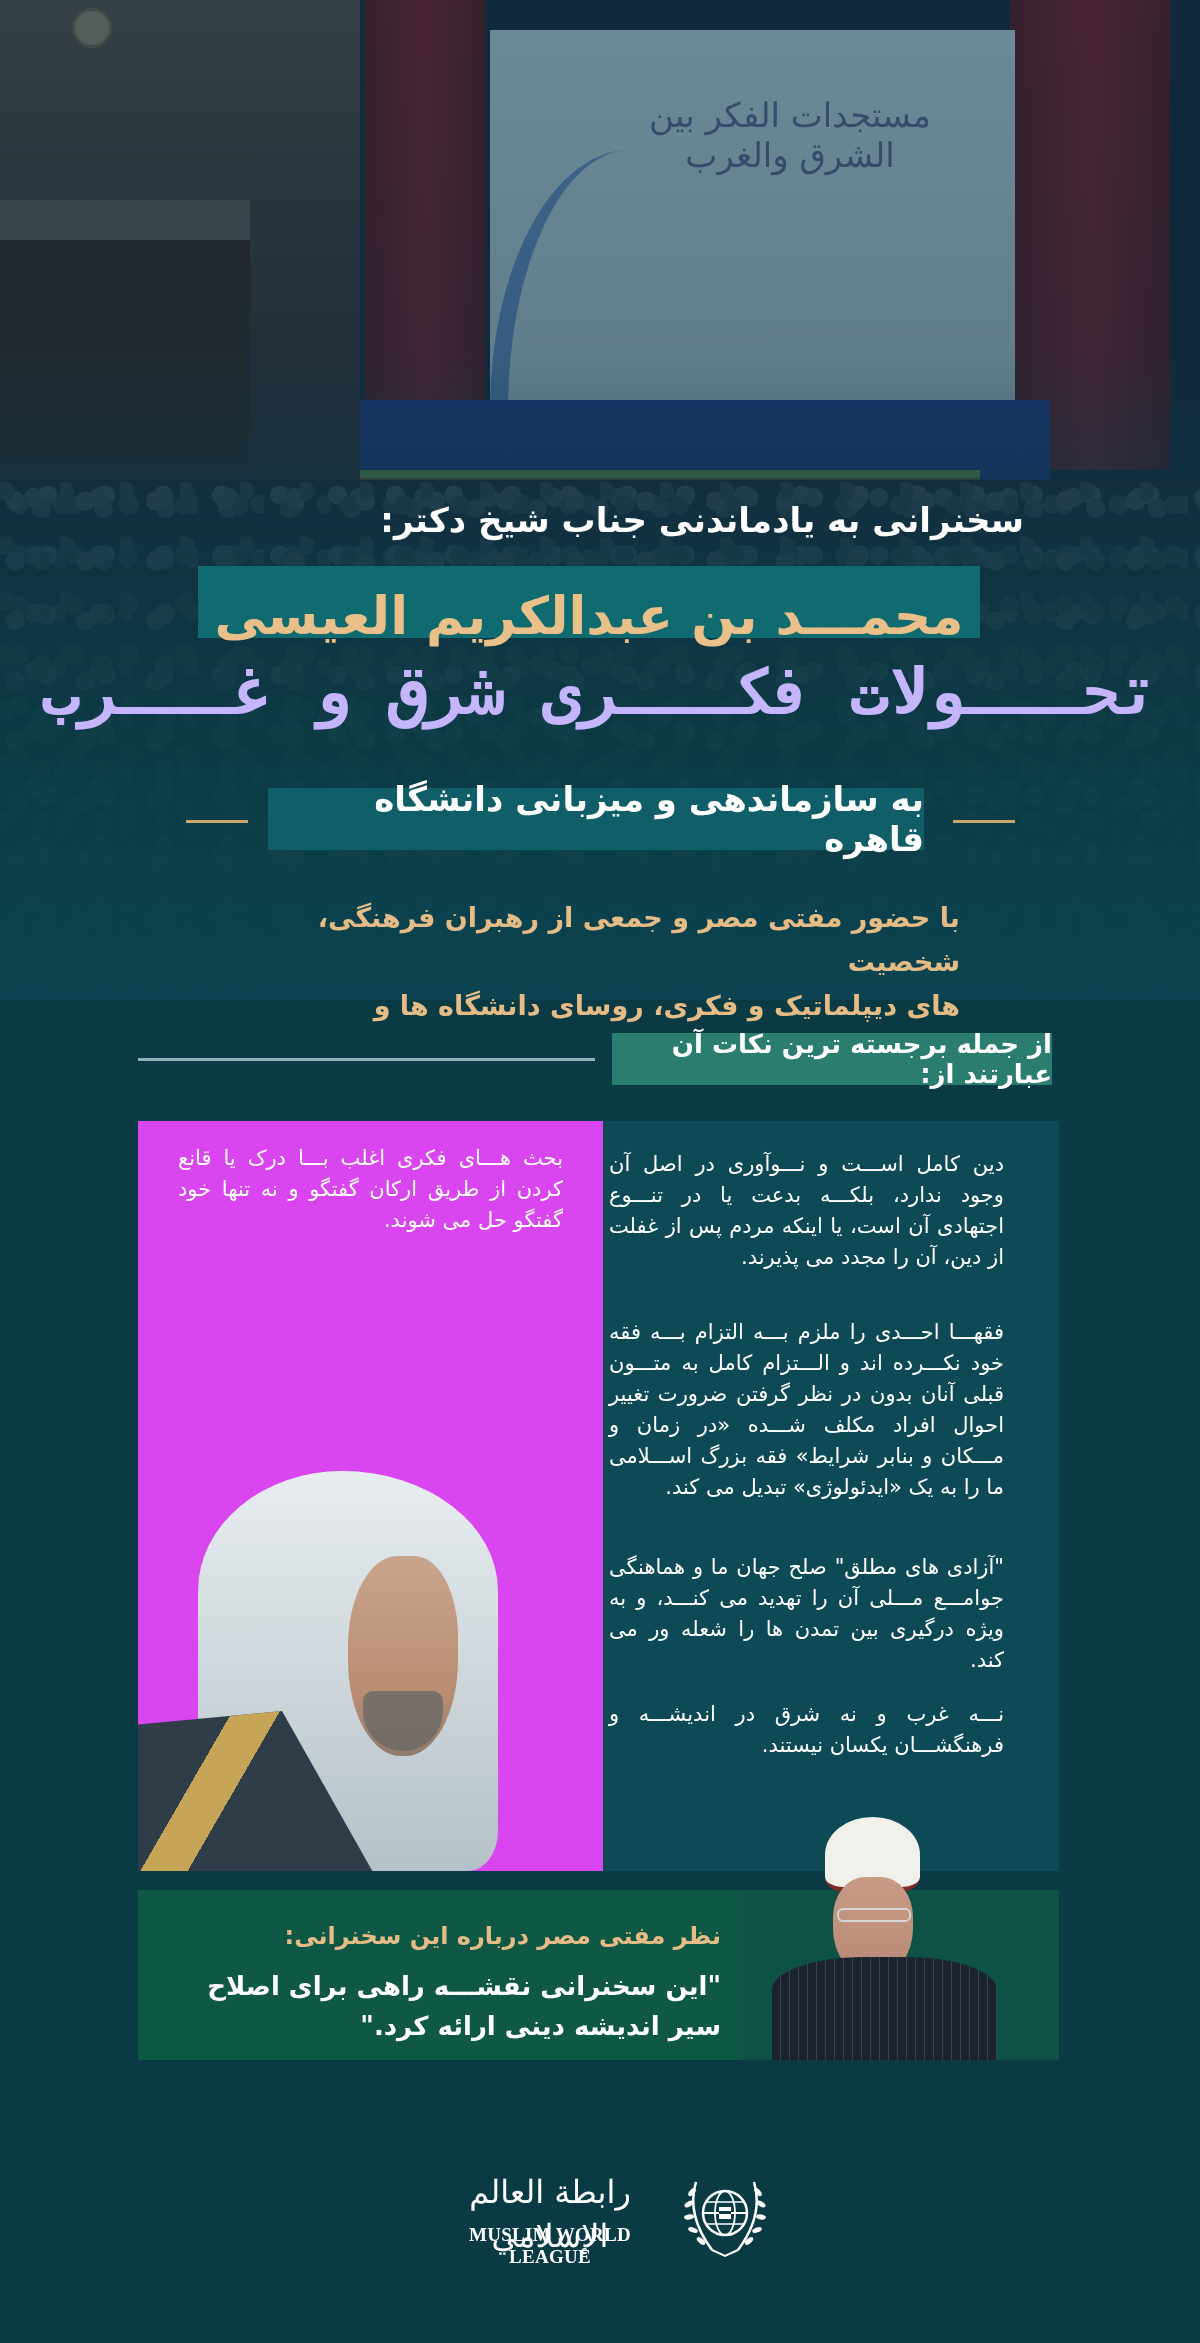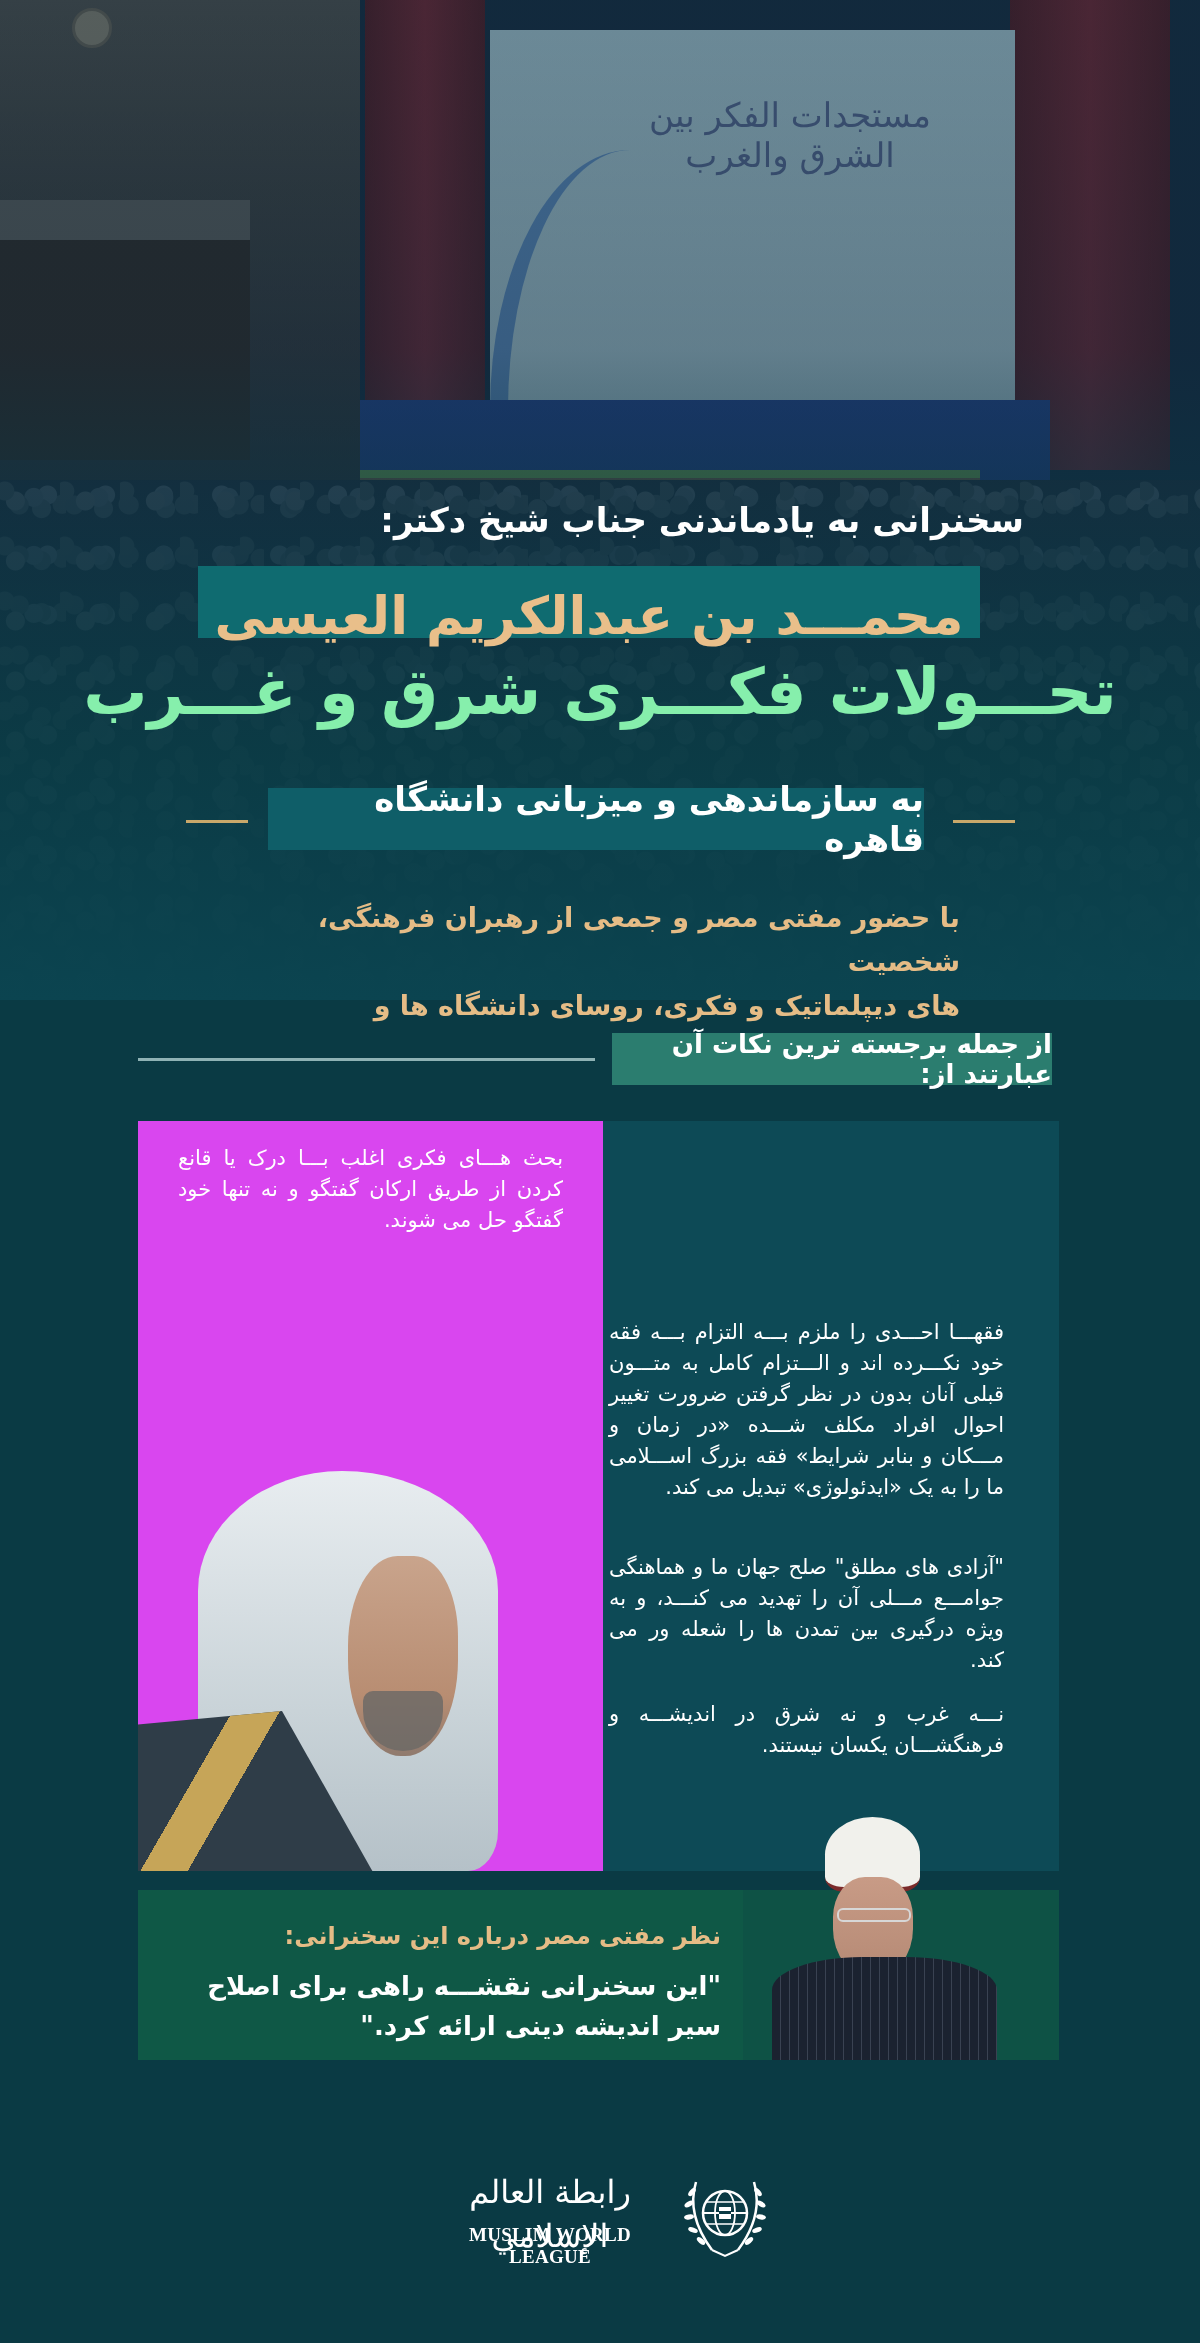--- a/index.html
+++ b/index.html
@@ -100,21 +100,21 @@
     .name-box {
       position: absolute; left: 198px; top: 566px; width: 782px; height: 72px;
       background: #0f6b70;
       display: flex; align-items: center; justify-content: center;
     }
     .name-box span {
       font-size: 52px; font-weight: bold; color: #e9bf8a; line-height: 1; margin-top: 28px;
     }
     .main-title {
       position: absolute; left: 0; top: 655px; width: 1200px;
-      text-align: center; font-size: 64px; font-weight: bold; color: #86efac;
+      text-align: center; font-size: 64px; font-weight: bold; color: #c4b5fd; font-family: Liberation Mono, monospace;
     }
     .host-row {
       position: absolute; left: 0; top: 788px; width: 1200px; height: 64px;
     }
     .host-line {
       position: absolute; top: 32px; height: 3px; width: 62px; background: #c9a86a;
     }
     .host-line.left { left: 186px; }
     .host-line.right { left: 953px; }
     .host-box {
@@ -301,20 +301,21 @@
     <div class="portrait-isa">
       <div class="isa-headscarf"></div>
       <div class="isa-face"></div>
       <div class="isa-beard"></div>
       <div class="isa-robe"></div>
       <div class="isa-trim"></div>
     </div>
   </div>
 
   <div class="col-right">
+    <p class="para rtl" style="top:28px;">دین  کامل اســـت و نـــوآوری در اصل آن وجود ندارد، بلکـــه بدعت یا در تنـــوع اجتهادی آن است، یا اینکه مردم پس از غفلت از دین، آن را مجدد می پذیرند.</p>
     <p class="para rtl" style="top:196px;">فقهـــا احـــدی را ملزم بـــه التزام بـــه فقه خود نکـــرده اند و الـــتزام  کامل به متـــون قبلی آنان بدون در نظر گرفتن ضرورت تغییر احوال افراد مکلف شـــده «در زمان و مـــکان و بنابر شرایط» فقه بزرگ اســـلامی ما را به یک «ایدئولوژی» تبدیل می کند.</p>
     <p class="para rtl" style="top:431px;">"آزادی های مطلق" صلح جهان ما و هماهنگی جوامـــع مـــلی آن را تهدید می کنـــد، و به ویژه درگیری بین تمدن ها را شعله ور می کند.</p>
     <p class="para rtl" style="top:578px;">نـــه غرب و نه شرق در اندیشـــه و فرهنگشـــان یکسان نیستند.</p>
   </div>
 </div>
 
 <div class="mufti-box">
   <div class="inner"></div>
   <div class="mufti-label rtl">نظر مفتی مصر درباره این سخنرانی:</div>
   <div class="mufti-quote rtl">"این سخنرانی نقشـــه راهی برای اصلاح سیر اندیشه دینی ارائه  کرد."</div>

